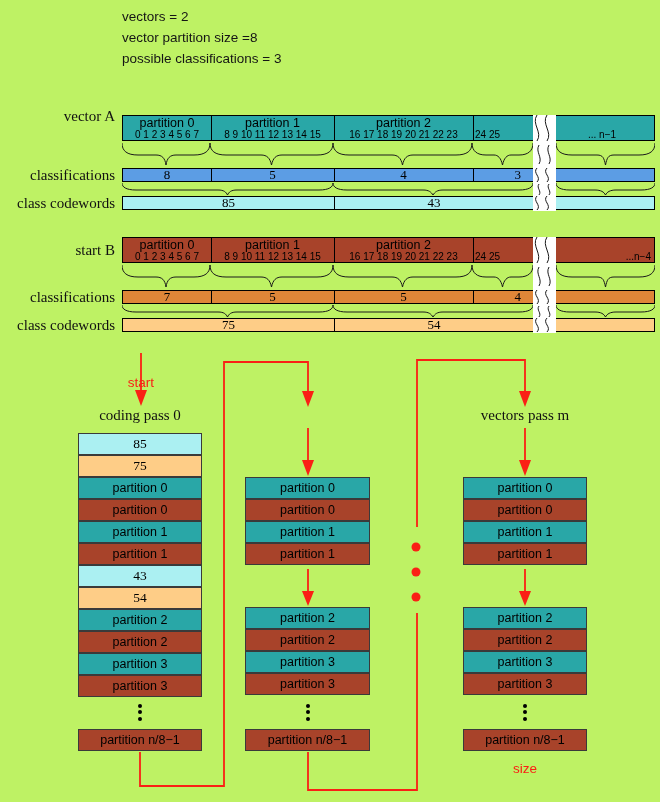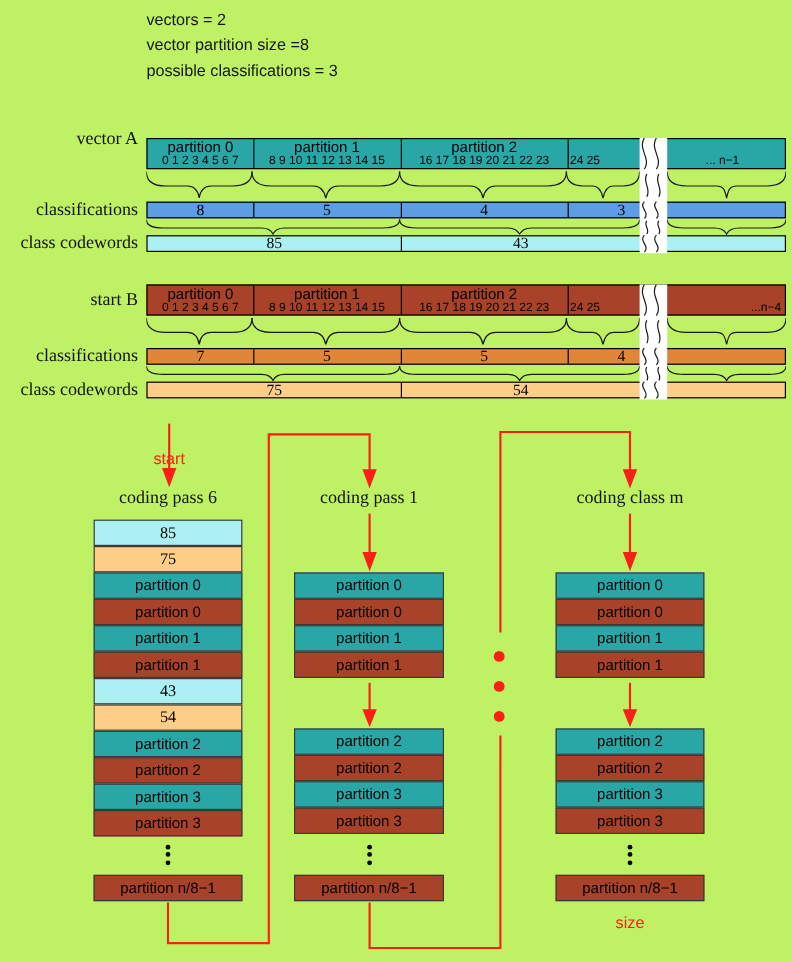--- a/index.html
+++ b/index.html
@@ -192,23 +192,22 @@
       <polygon points="302,460 314,460 308,476"></polygon>
       <polygon points="302,591 314,591 308,606"></polygon>
       <polygon points="519,460 531,460 525,476"></polygon>
       <polygon points="519,591 531,591 525,606"></polygon>
       <circle cx="416" cy="547" r="4.5"></circle>
       <circle cx="416" cy="572" r="4.5"></circle>
       <circle cx="416" cy="597" r="4.5"></circle>
     </g>
   </svg>
 
-  <div class="abs passlabel" style="left:78px;top:407px;width:124px;">coding pass 6</div>
-  <div class="abs passlabel" style="left:245px;top:407px;width:125px;">coding pass 1</div>
-  <div class="abs passlabel" style="left:463px;top:407px;width:124px;">coding class m</div>
+  <div class="abs passlabel" style="left:78px;top:407px;width:124px;">coding pass 0</div>
+  <div class="abs passlabel" style="left:463px;top:407px;width:124px;">vectors pass m</div>
 
   <div class="abs" style="left:78px;top:433px;width:124px;">
     <div class="colbox lcyan-bg num">85</div>
     <div class="colbox lorange-bg num">75</div>
     <div class="colbox teal-bg">partition 0</div>
     <div class="colbox brown-bg">partition 0</div>
     <div class="colbox teal-bg">partition 1</div>
     <div class="colbox brown-bg">partition 1</div>
     <div class="colbox lcyan-bg num">43</div>
     <div class="colbox lorange-bg num">54</div>

